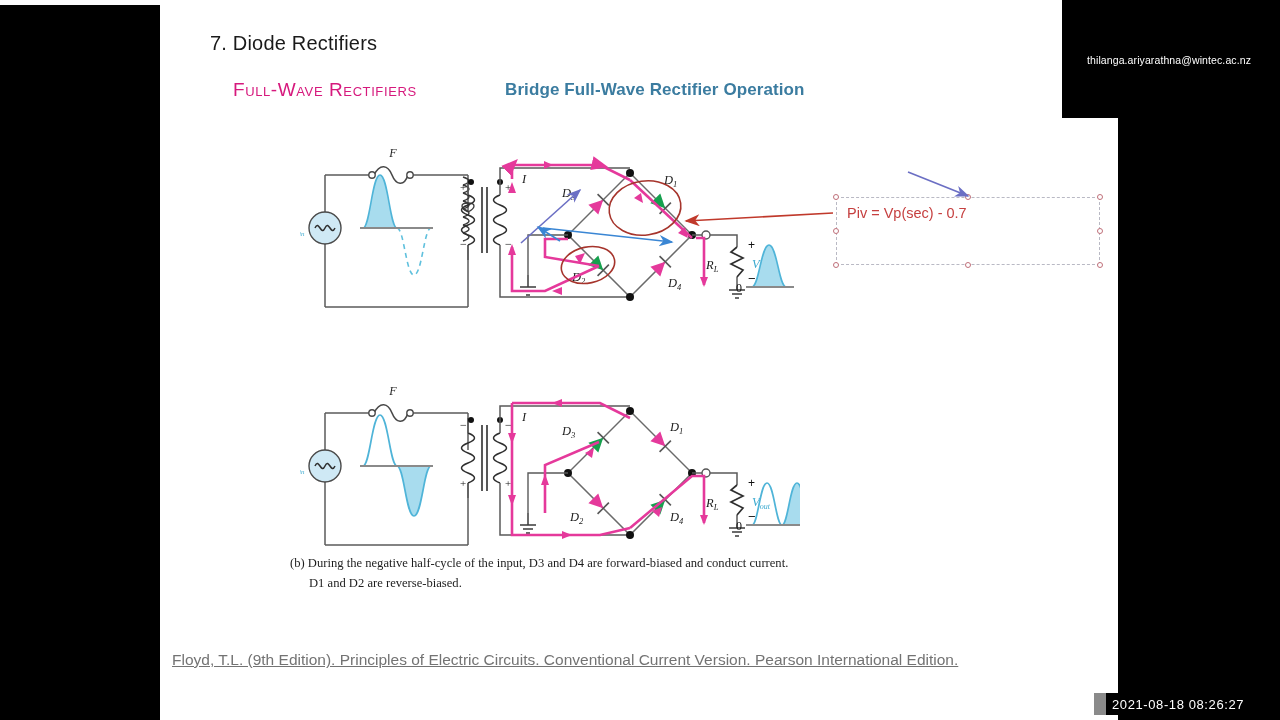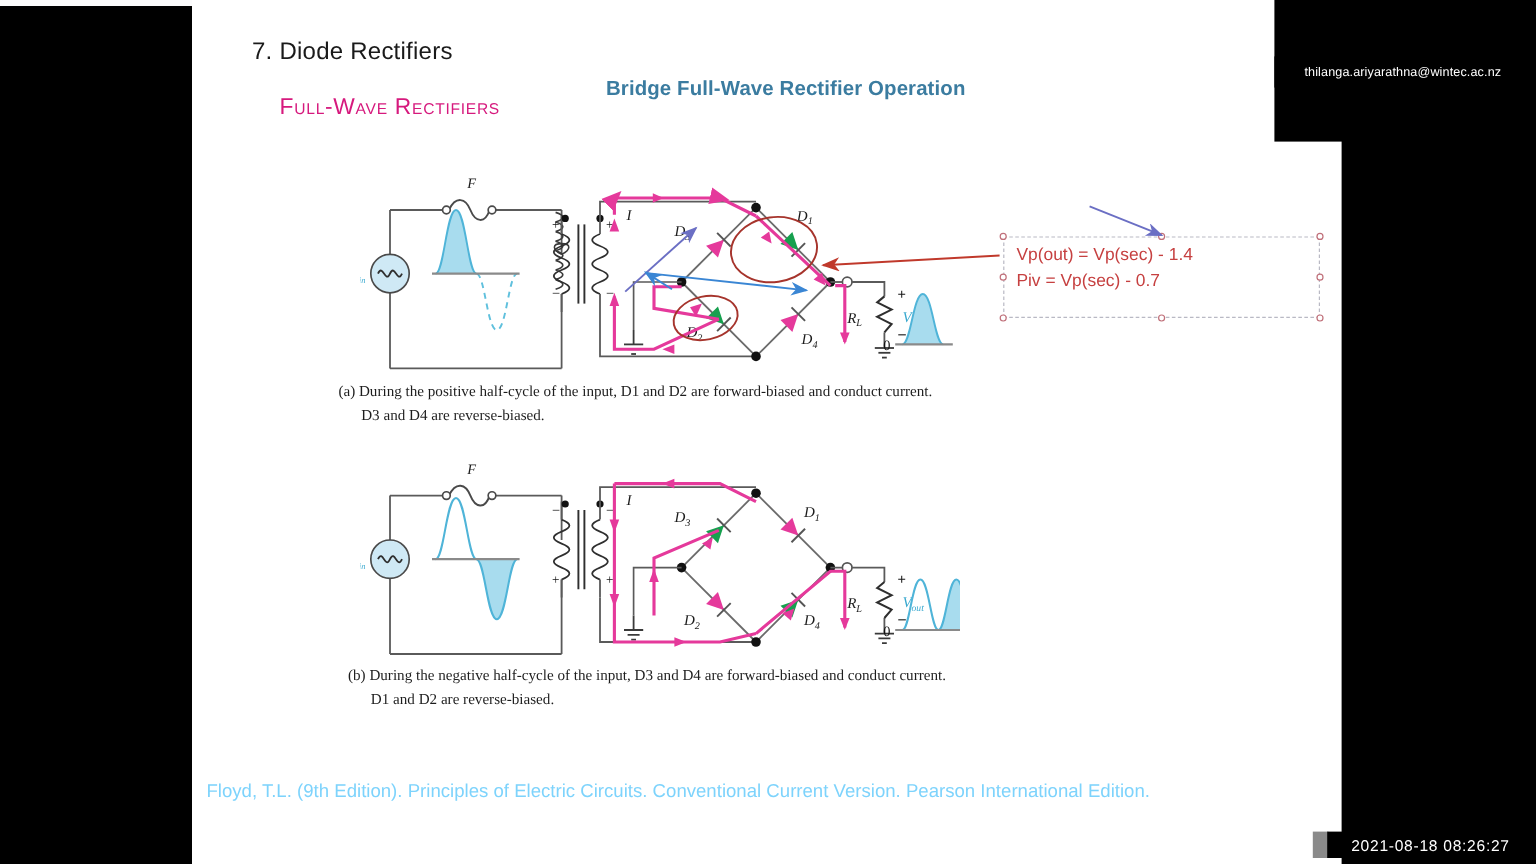--- a/index.html
+++ b/index.html
@@ -10,43 +10,43 @@
   .plate{position:absolute;background:#fff;}
   #plate-top{left:160px;top:0;width:902px;height:120px;}
   #plate-main{left:160px;top:118px;width:958px;height:602px;}
   #plate-top-strip{left:160px;top:0;width:902px;height:5px;background:#fbfbfc;}
 
   
   #slide-title{position:absolute;left:210px;top:32px;font-size:20px;color:#1a1a1a;
     font-family:"Liberation Sans",sans-serif;letter-spacing:.2px;}
   #heading-pink{position:absolute;left:233px;top:79px;font-size:19px;font-weight:normal;
     color:#d6197d;font-variant:small-caps;letter-spacing:.6px;font-family:"Liberation Sans",sans-serif;}
-  #heading-blue{position:absolute;left:505px;top:64px;font-size:17px;font-weight:bold;
+  #heading-blue{position:absolute;left:505px;top:80px;font-size:17px;font-weight:bold;
     color:#3b7ca0;font-family:"Liberation Sans",sans-serif;letter-spacing:.1px;}
 
   
   #email-badge{position:absolute;left:1062px;top:47px;width:214px;height:26px;background:#000;
     color:#fff;font-size:10.5px;display:flex;align-items:center;justify-content:center;
     font-family:"Liberation Sans",sans-serif;letter-spacing:.1px;}
 
   
   #timestamp{position:absolute;left:1106px;top:693px;height:22px;background:#000;color:#fff;
-    font-size:13px;display:flex;align-items:center;padding:0 20px;letter-spacing:.6px;
+    font-size:13px;display:flex;align-items:center;padding:0 6px;letter-spacing:.6px;
     font-family:"Liberation Sans",sans-serif;}
   #timestamp-tab{position:absolute;left:1094px;top:693px;width:13px;height:22px;background:#8a8a8a;}
 
   
   .caption{position:absolute;font-family:"Liberation Serif",serif;font-size:12.6px;color:#1d1d1d;line-height:1.55;}
   #caption-a{left:282px;top:317px;width:560px;}
   #caption-b{left:290px;top:554px;width:560px;}
   .caption .indent{display:block;padding-left:19px;}
 
   
-  #citation{position:absolute;left:172px;top:648px;width:890px;font-size:15.5px;color:#7dd3fc;
-    line-height:1.5;font-family:"Liberation Sans",sans-serif;}
+  #citation{position:absolute;left:172px;top:648px;width:890px;font-size:15.5px;color:#737373;
+    line-height:1.5;font-family:"Liberation Sans",sans-serif;text-decoration:underline;}
 
   
   #eq-box{position:absolute;left:836px;top:197px;width:264px;height:68px;
     border:1px dashed #b9b9c4;background:#fff;padding:5px 8px 0 10px;box-sizing:border-box;}
   #eq-box .eq-line{color:#c64040;font-size:14.5px;line-height:1.46;font-family:"Liberation Sans",sans-serif;white-space:nowrap;}
   .handle{position:absolute;width:6px;height:6px;border:1px solid #c0707a;border-radius:50%;
     background:#fff;box-sizing:border-box;}
 
   
   #overlay{position:absolute;left:0;top:0;width:1280px;height:720px;pointer-events:none;}
@@ -389,31 +389,26 @@
       <g>
         <path d="M452,152 C458,152 460,110 467,110 C474,110 476,152 482,152" stroke="#4fb4d8" stroke-width="1.7" fill="none"></path>
         <path d="M482,152 C488,152 490,110 497,110 C504,110 506,152 512,152 Z" fill="#a8dcee"></path>
         <path d="M482,152 C488,152 490,110 497,110 C504,110 506,152 512,152" stroke="#4fb4d8" stroke-width="1.7" fill="none"></path>
         <path d="M446,152 L516,152" stroke="#8a8a8a" stroke-width="1.8"></path>
         <text x="436" y="157" font-size="12" fill="#111" font-family="Liberation Serif, serif">0</text>
       </g>
     </svg>
   </div>
 
-  <div class="caption" id="caption-a">
-    <span>(a) During the positive half-cycle of the input, D1 and D2 are forward-biased and conduct current.</span>
-    <span class="indent">D3 and D4 are reverse-biased.</span>
-  </div>
   <div class="caption" id="caption-b">
     <span>(b) During the negative half-cycle of the input, D3 and D4 are forward-biased and conduct current.</span>
     <span class="indent">D1 and D2 are reverse-biased.</span>
   </div>
 
   <div id="eq-box">
-    <div class="eq-line">Vp(out) = Vp(sec) - 1.4</div>
     <div class="eq-line">Piv = Vp(sec) - 0.7</div>
   </div>
   <div class="handle" style="left:833px;top:194px;"></div>
   <div class="handle" style="left:965px;top:194px;"></div>
   <div class="handle" style="left:1097px;top:194px;"></div>
   <div class="handle" style="left:833px;top:228px;"></div>
   <div class="handle" style="left:1097px;top:228px;"></div>
   <div class="handle" style="left:833px;top:262px;"></div>
   <div class="handle" style="left:965px;top:262px;"></div>
   <div class="handle" style="left:1097px;top:262px;"></div>

